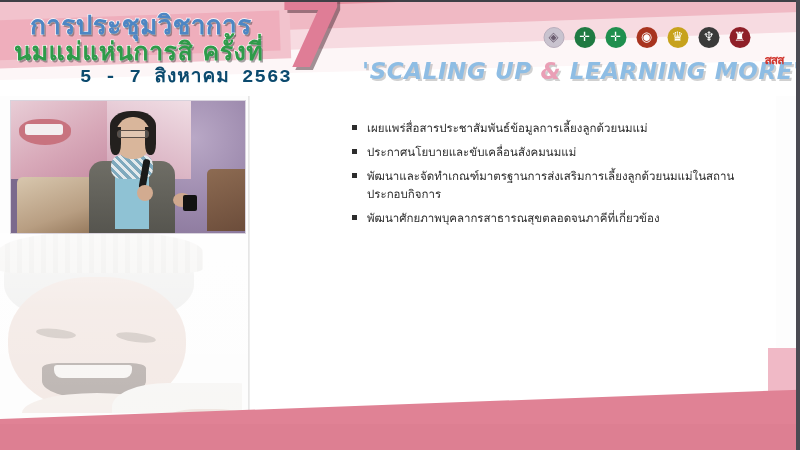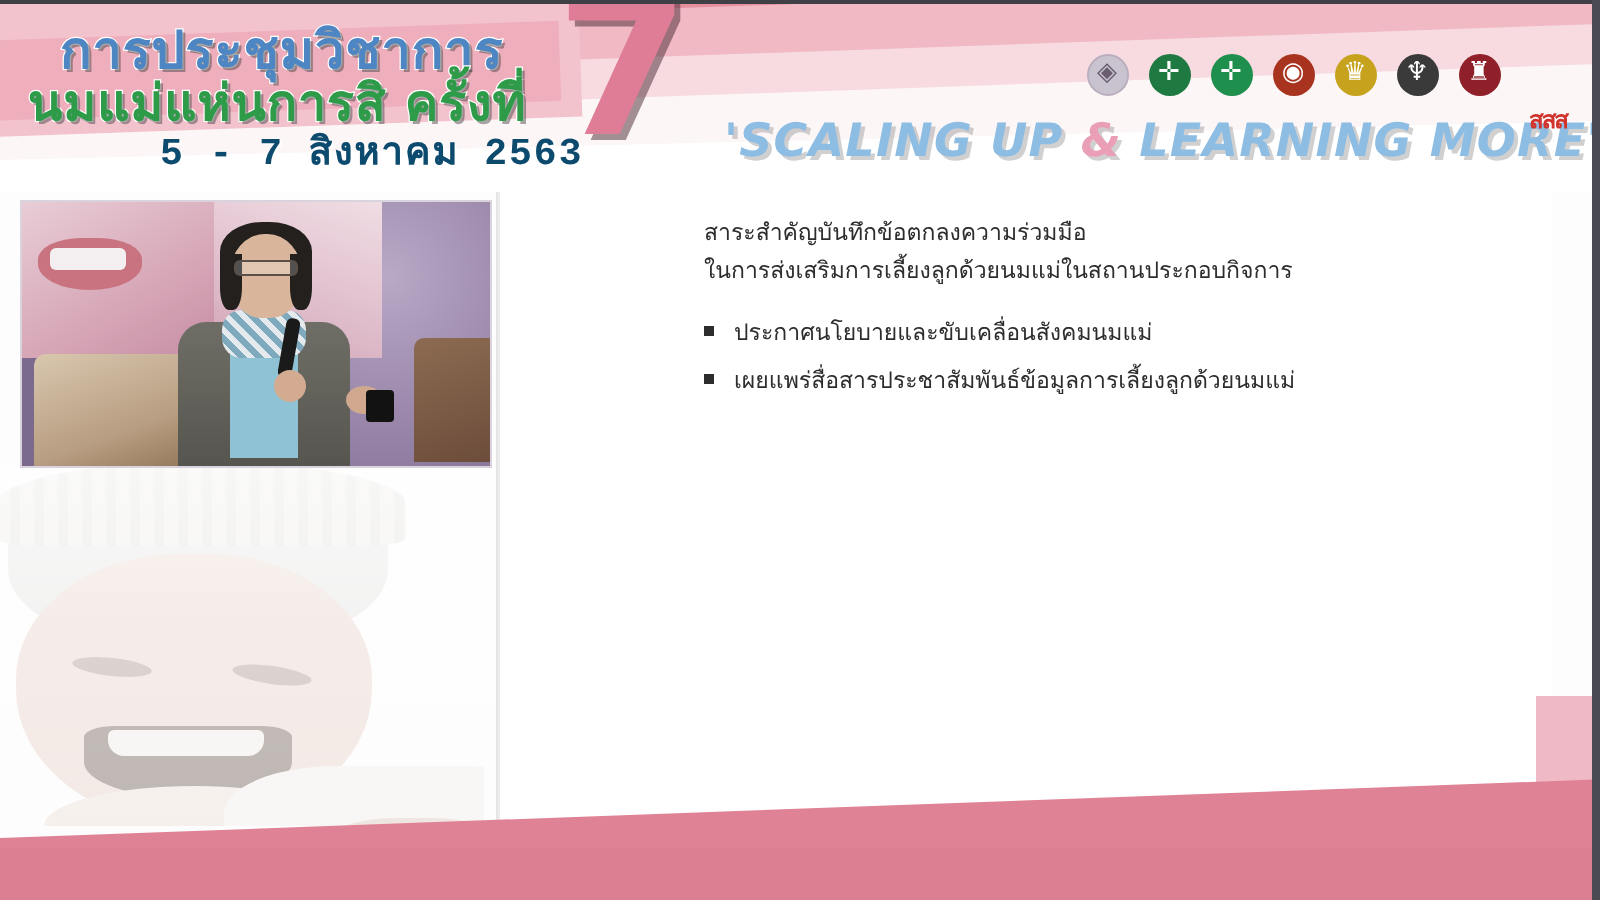--- a/index.html
+++ b/index.html
@@ -396,27 +396,25 @@
     <div class="baby-eye-r"></div>
     <div class="baby-mouth"></div>
     <div class="baby-teeth"></div>
     <div class="baby-chin"></div>
     <div class="baby-cloth"></div>
     <div class="baby-arm"></div>
   </div>
   <div id="baby-fade"></div>
 
   <div id="body-text">
-    <div class="lead">
-      <div>สาระสำคัญบันทึกข้อตกลงความร่วมมือ</div>
-      <div>ในการส่งเสริมการเลี้ยงลูกด้วยนมแม่ในสถานประกอบกิจการ</div>
-    </div>
     <ul id="bullets">
+      <li>เผยแพร่สื่อสารประชาสัมพันธ์ข้อมูลการเลี้ยงลูกด้วยนมแม่</li>
       <li>ประกาศนโยบายและขับเคลื่อนสังคมนมแม่</li>
-      <li>เผยแพร่สื่อสารประชาสัมพันธ์ข้อมูลการเลี้ยงลูกด้วยนมแม่</li>
+      <li>พัฒนาและจัดทำเกณฑ์มาตรฐานการส่งเสริมการเลี้ยงลูกด้วยนมแม่ในสถานประกอบกิจการ</li>
+      <li>พัฒนาศักยภาพบุคลากรสาธารณสุขตลอดจนภาคีที่เกี่ยวข้อง</li>
     </ul>
   </div>
 
   <div id="bot-strip-r"></div>
   <div id="bot-band"></div>
   <div id="bot-band2"></div>
 
   <div class="edge-top"></div>
   <div class="edge-right"></div>
 </div>

